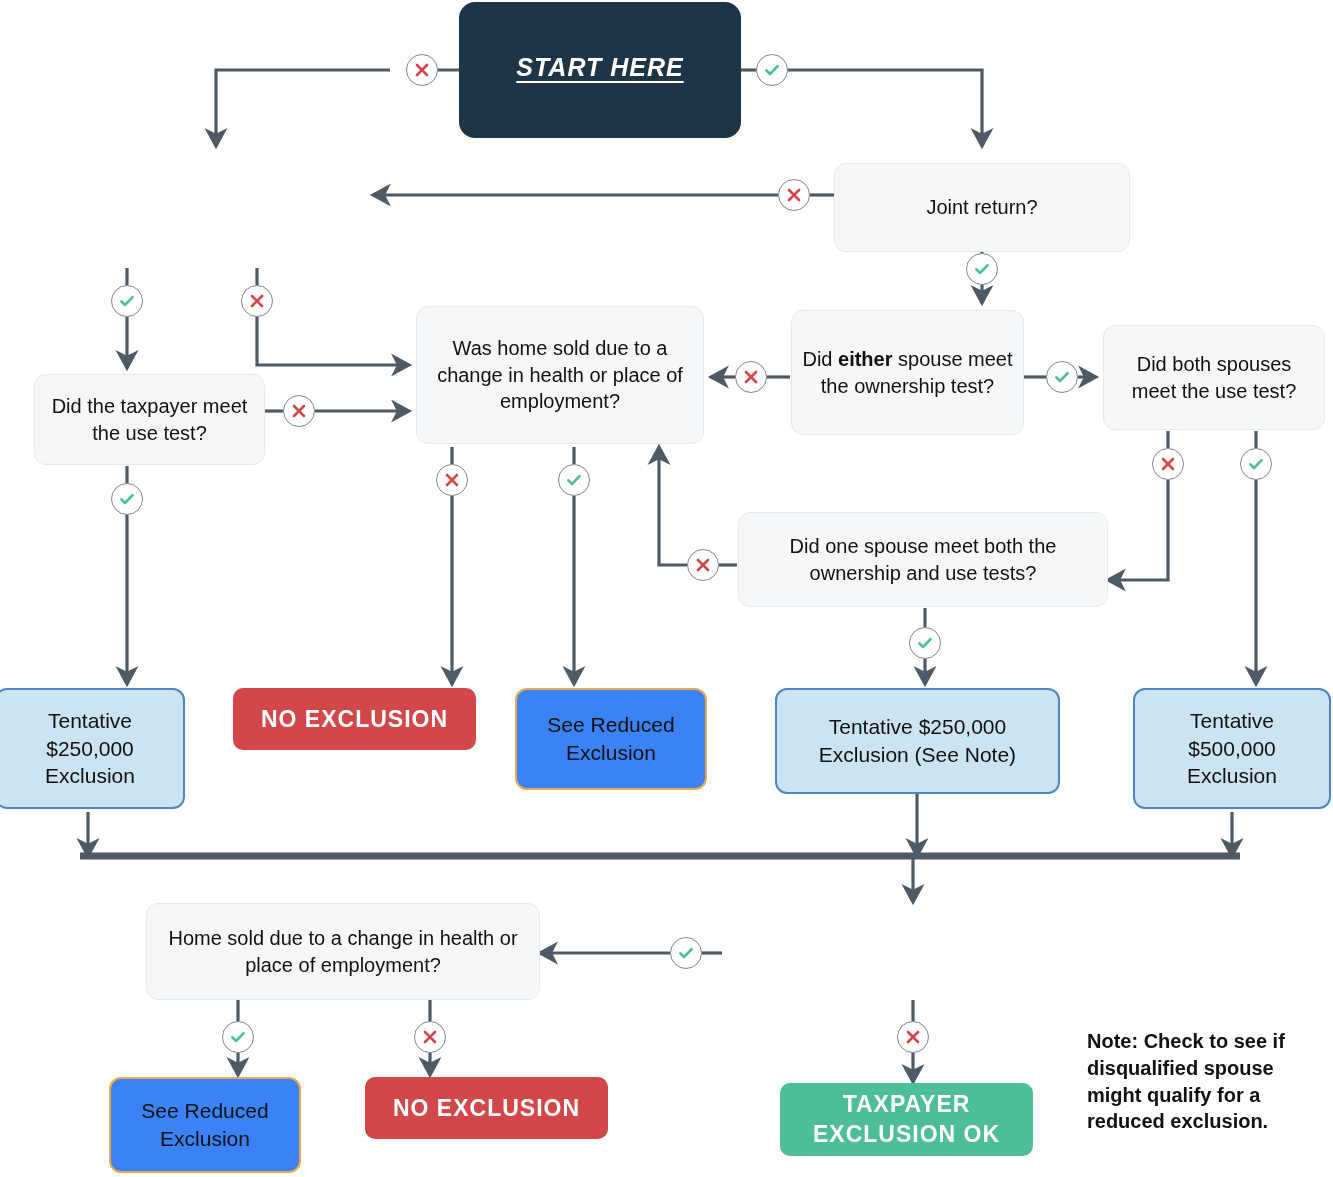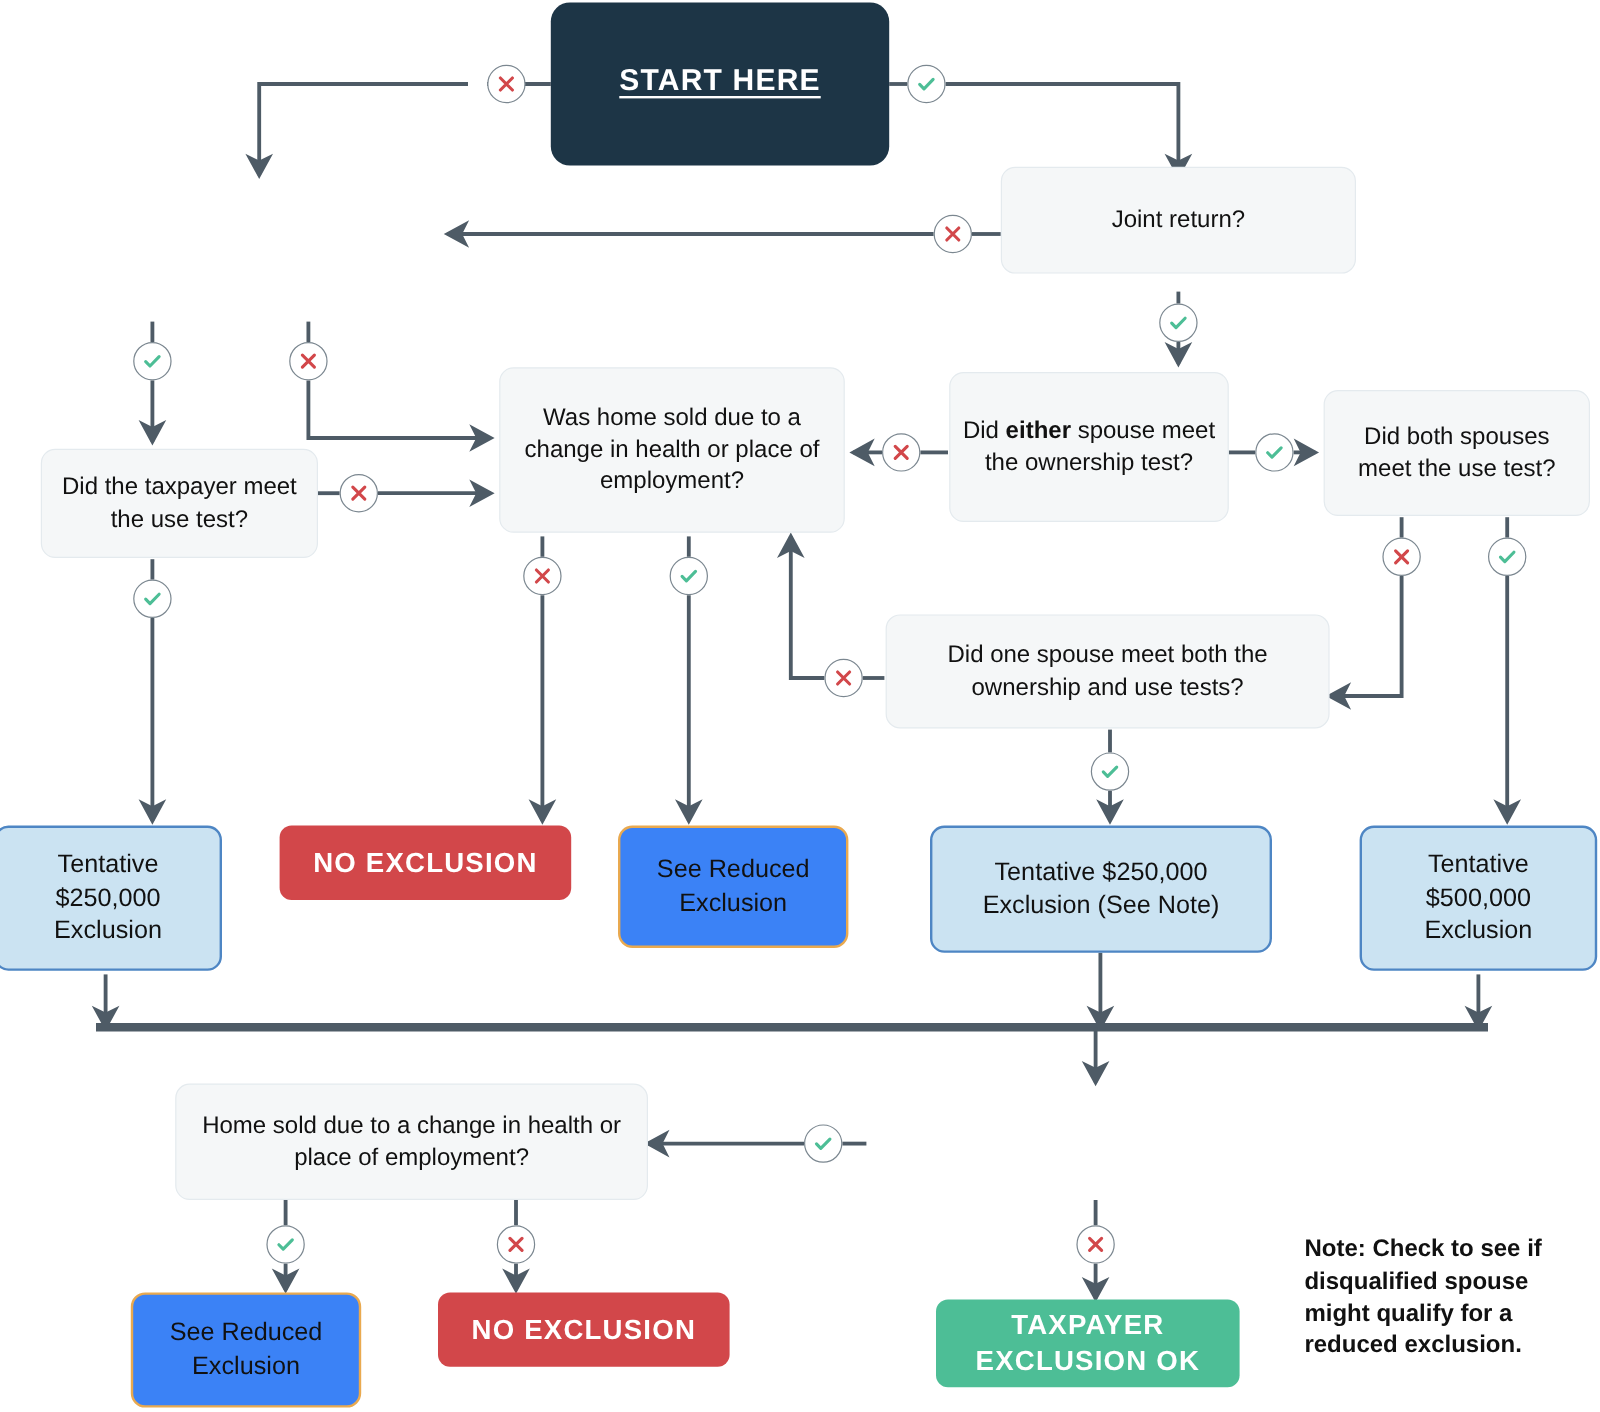--- a/index.html
+++ b/index.html
@@ -124,36 +124,36 @@
       <path d="M913,1053 L913,1082" marker-end="url(#ah)"></path>
 
       <path d="M238,1000 L238,1021"></path>
       <path d="M238,1053 L238,1075" marker-end="url(#ah)"></path>
 
       <path d="M430,1000 L430,1021"></path>
       <path d="M430,1053 L430,1075" marker-end="url(#ah)"></path>
     </g>
   </svg>
 
-  <div class="node start" style="left:459px;top:2px;width:282px;height:136px;">
+  <div class="node start" style="left:459px;top:2px;width:282px;height:136px;font-style:italic;">
     <span class="txt">
       <span class="hdr">START HERE</span>
     </span>
   </div>
 
 
   <div class="node decision" style="left:34px;top:374px;width:231px;height:91px;">
     <span class="txt">Did the taxpayer meet the use test?</span>
   </div>
 
   <div class="node decision" style="left:416px;top:306px;width:288px;height:138px;">
     <span class="txt">Was home sold due to a change in health or place of employment?</span>
   </div>
 
-  <div class="node decision" style="left:834px;top:139px;width:296px;height:89px;">
+  <div class="node decision" style="left:834px;top:163px;width:296px;height:89px;">
     <span class="txt">Joint return?</span>
   </div>
 
   <div class="node decision" style="left:791px;top:310px;width:233px;height:125px;">
     <span class="txt">
       <span>Did </span><b class="em">either</b><span> spouse meet the ownership test?</span>
     </span>
   </div>
 
   <div class="node decision" style="left:1103px;top:325px;width:222px;height:105px;">

